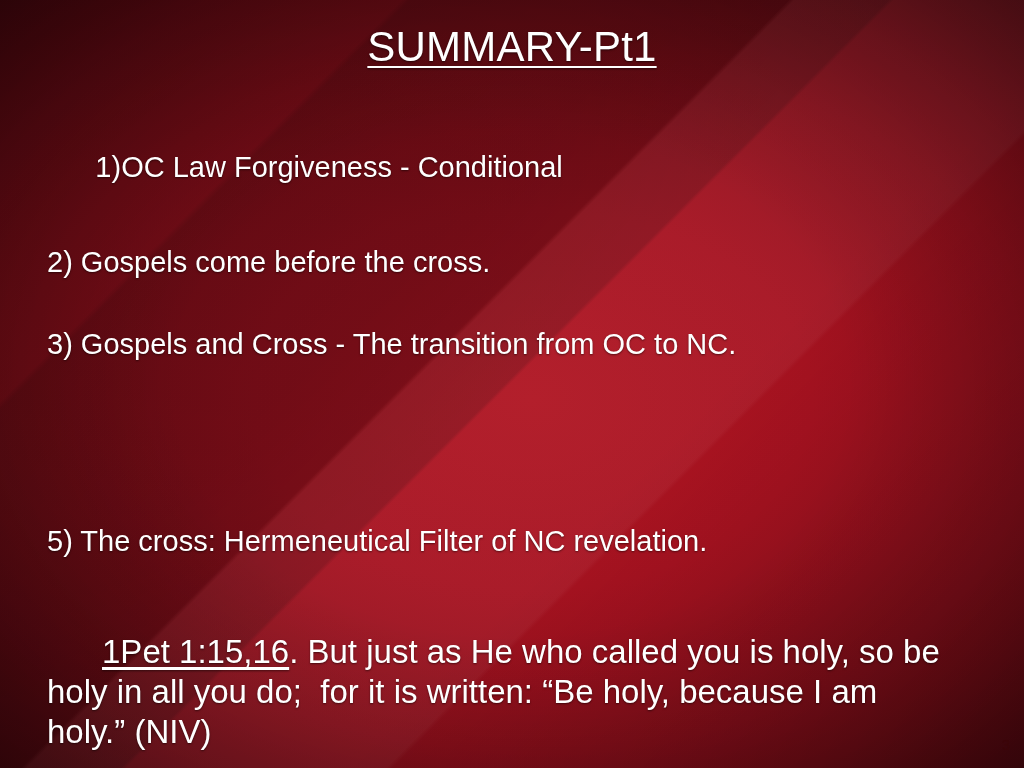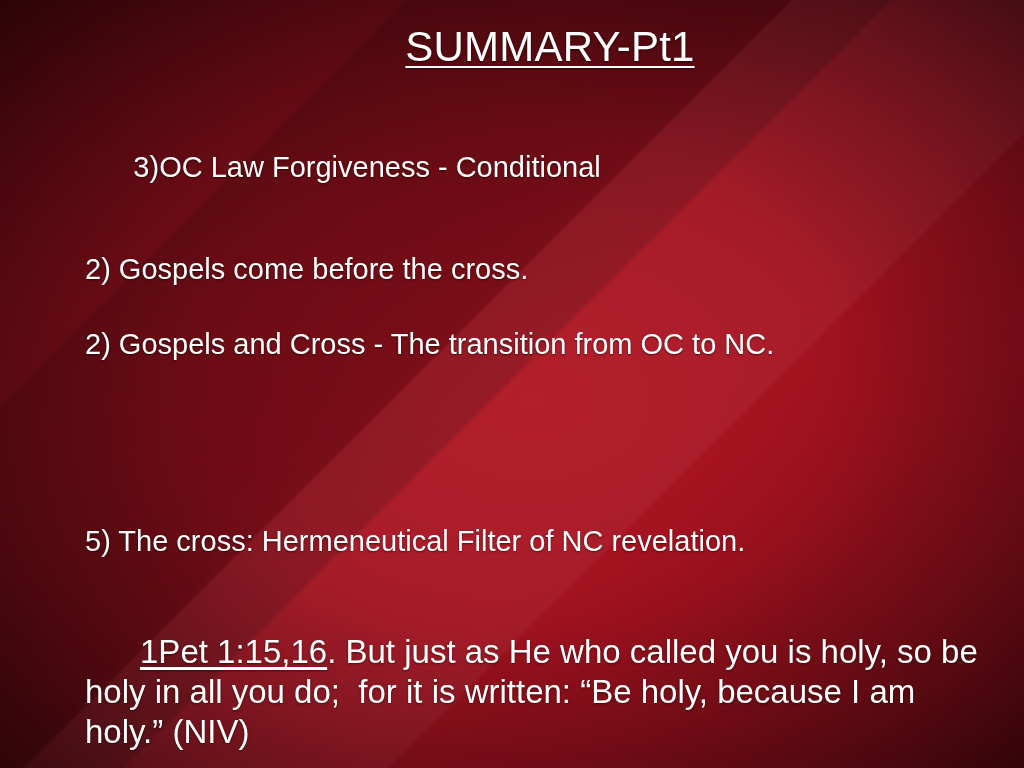--- a/index.html
+++ b/index.html
@@ -74,21 +74,20 @@
         rgba(0,0,0,0) 42%,
         rgba(0,0,0,0.20) 74%,
         rgba(0,0,0,0.45) 100%);
   }
 
   
   .content {
     position: absolute;
     inset: 0;
     color: #ffffff;
-    margin-left: 38px;
   }
 
   .slide-title {
     position: absolute;
     top: 22px;
     left: 0;
     width: 1024px;
     text-align: center;
     font-size: 42px;
     line-height: 50px;
@@ -104,21 +103,21 @@
     position: absolute;
     left: 47px;
     font-size: 29px;
     line-height: 38px;
     text-shadow: 0 1px 2px rgba(0,0,0,0.5);
     white-space: pre-wrap;
   }
 
   .item-1    { top: 110px; }
   .item-1 .sub { display: block; padding-left: 44px; }
-  .item-2    { top: 250px; }
+  .item-2    { top: 243px; }
   .item-3    { top: 325px; }
   .item-4    { top: 422px; }
   .item-5    { top: 522px; text-align: right; }
 
   .scripture {
     position: absolute;
     left: 47px;
     top: 592px;
     width: 905px;
     font-size: 33px;
@@ -147,26 +146,26 @@
   <div class="bg-wedge-upper"></div>
   <div class="bg-wedge-band"></div>
   <div class="bg-wedge-lower"></div>
   <div class="bg-vignette"></div>
 
   <div class="content">
 
     <div class="slide-title">SUMMARY-Pt1</div>
 
     <div class="body-block item-1">
-      <span>3)OC Law Forgiveness - Conditional</span>
+      <span>1)OC Law Forgiveness - Conditional</span>
     </div>
 
     <div class="body-block item-2">2) Gospels come before the cross.</div>
 
-    <div class="body-block item-3">2) Gospels and Cross - The transition from OC to NC.</div>
+    <div class="body-block item-3">3) Gospels and Cross - The transition from OC to NC.</div>
 
 
     <div class="body-block item-5">5) The cross: Hermeneutical Filter of NC revelation.</div>
 
     <div class="scripture">
       <span class="ref">1Pet 1:15,16</span><span>. But just as He who called you is holy, so be holy in all you do;  for it is written: “Be holy, because I am holy.” (NIV)</span>
     </div>
 
     <div class="slide-number">3</div>
 

